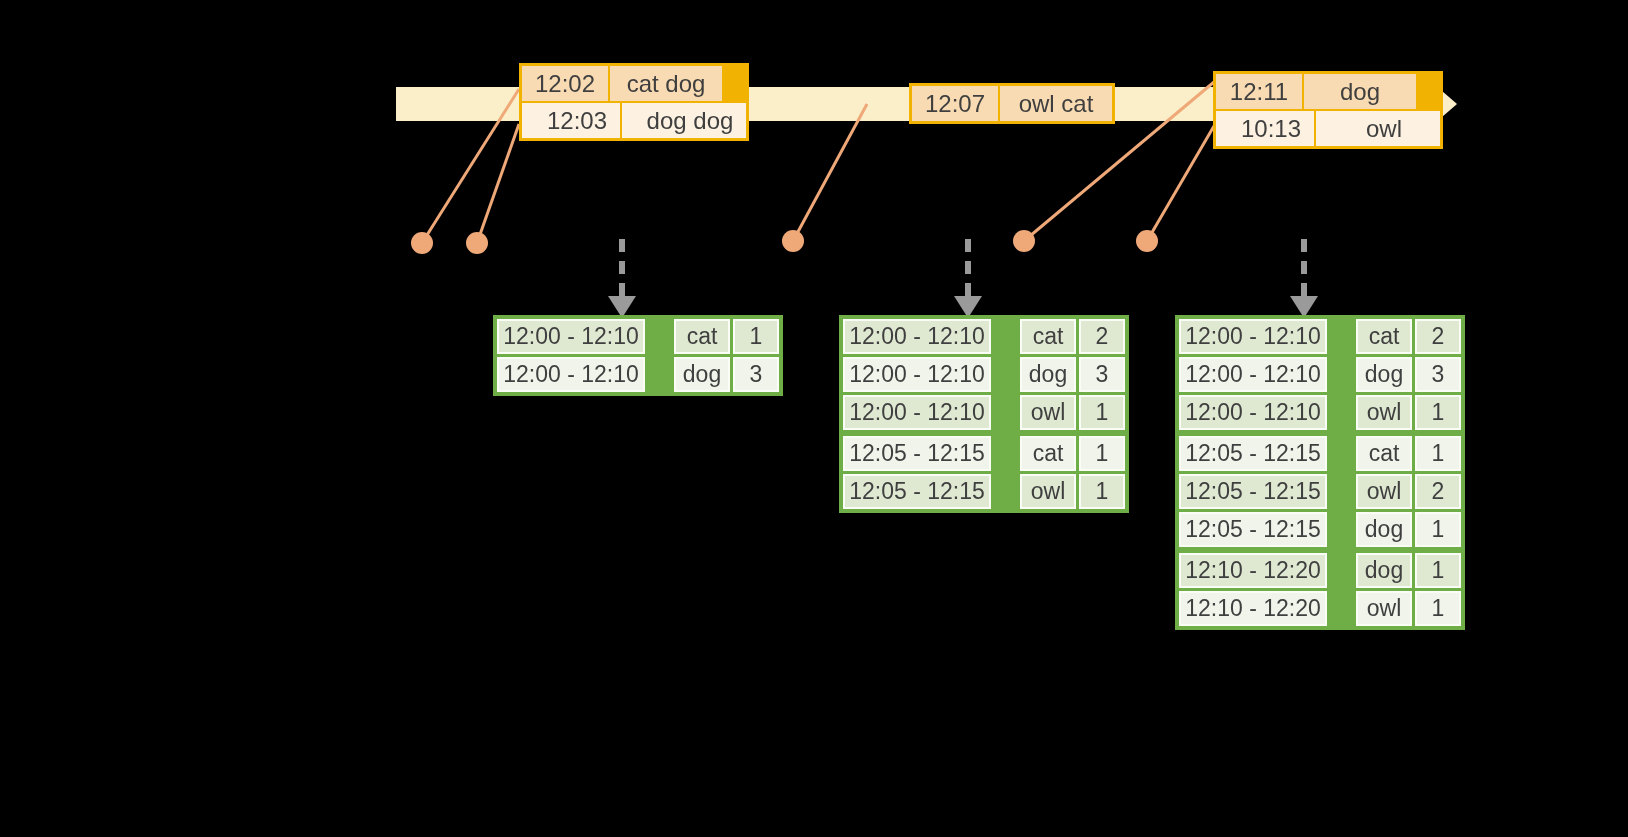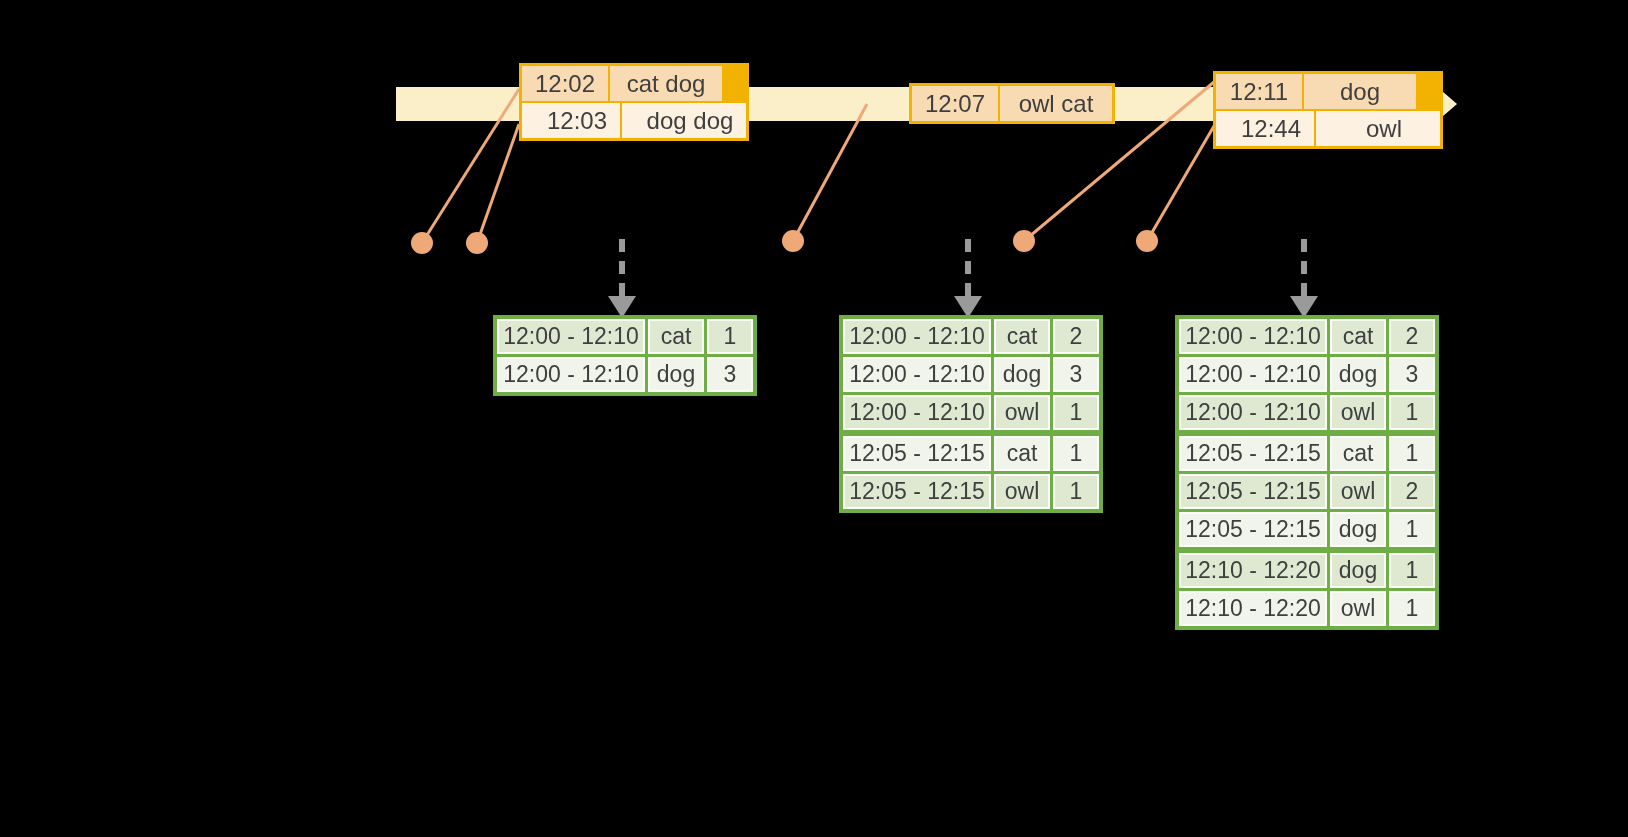--- a/index.html
+++ b/index.html
@@ -55,21 +55,21 @@
   .gtable .row.group-start{margin-top:3px;}
   .gtable .cell{
     box-sizing:border-box;
     display:flex;align-items:center;justify-content:center;
     font-size:23px;
     border:2px solid var(--cell-outline,#FAFCF6);
     background:var(--result-row-dark,#DFE9D2);
   }
   .gtable .row.alt .cell{background:var(--result-row-light,#F0F4EA);}
   .gtable .cell.window{width:148px;}
-  .gtable .cell.word{width:56px;}
+  .gtable .cell.word{width:56px;margin-left:26px;}
   .gtable .cell.count{width:46px;}
   .gtable1{left:493px;}
   .gtable2{left:839px;}
   .gtable3{left:1175px;}
 </style>
 </head>
 <body>
 
 <div class="canvas">
 
@@ -113,21 +113,21 @@
         <div class="cell time">12:07</div>
         <div class="cell words">owl cat</div>
       </div>
     </div>
   <div class="etable etable3">
       <div class="row">
         <div class="cell time">12:11</div>
         <div class="cell words">dog</div>
       </div>
       <div class="row alt">
-        <div class="cell time">12:44</div>
+        <div class="cell time">10:13</div>
         <div class="cell words">owl</div>
       </div>
     </div>
 
   <div class="gtable gtable1">
       <div class="row">
         <div class="cell window">12:00 - 12:10</div>
         <div class="cell word">cat</div>
         <div class="cell count">1</div>
       </div>

